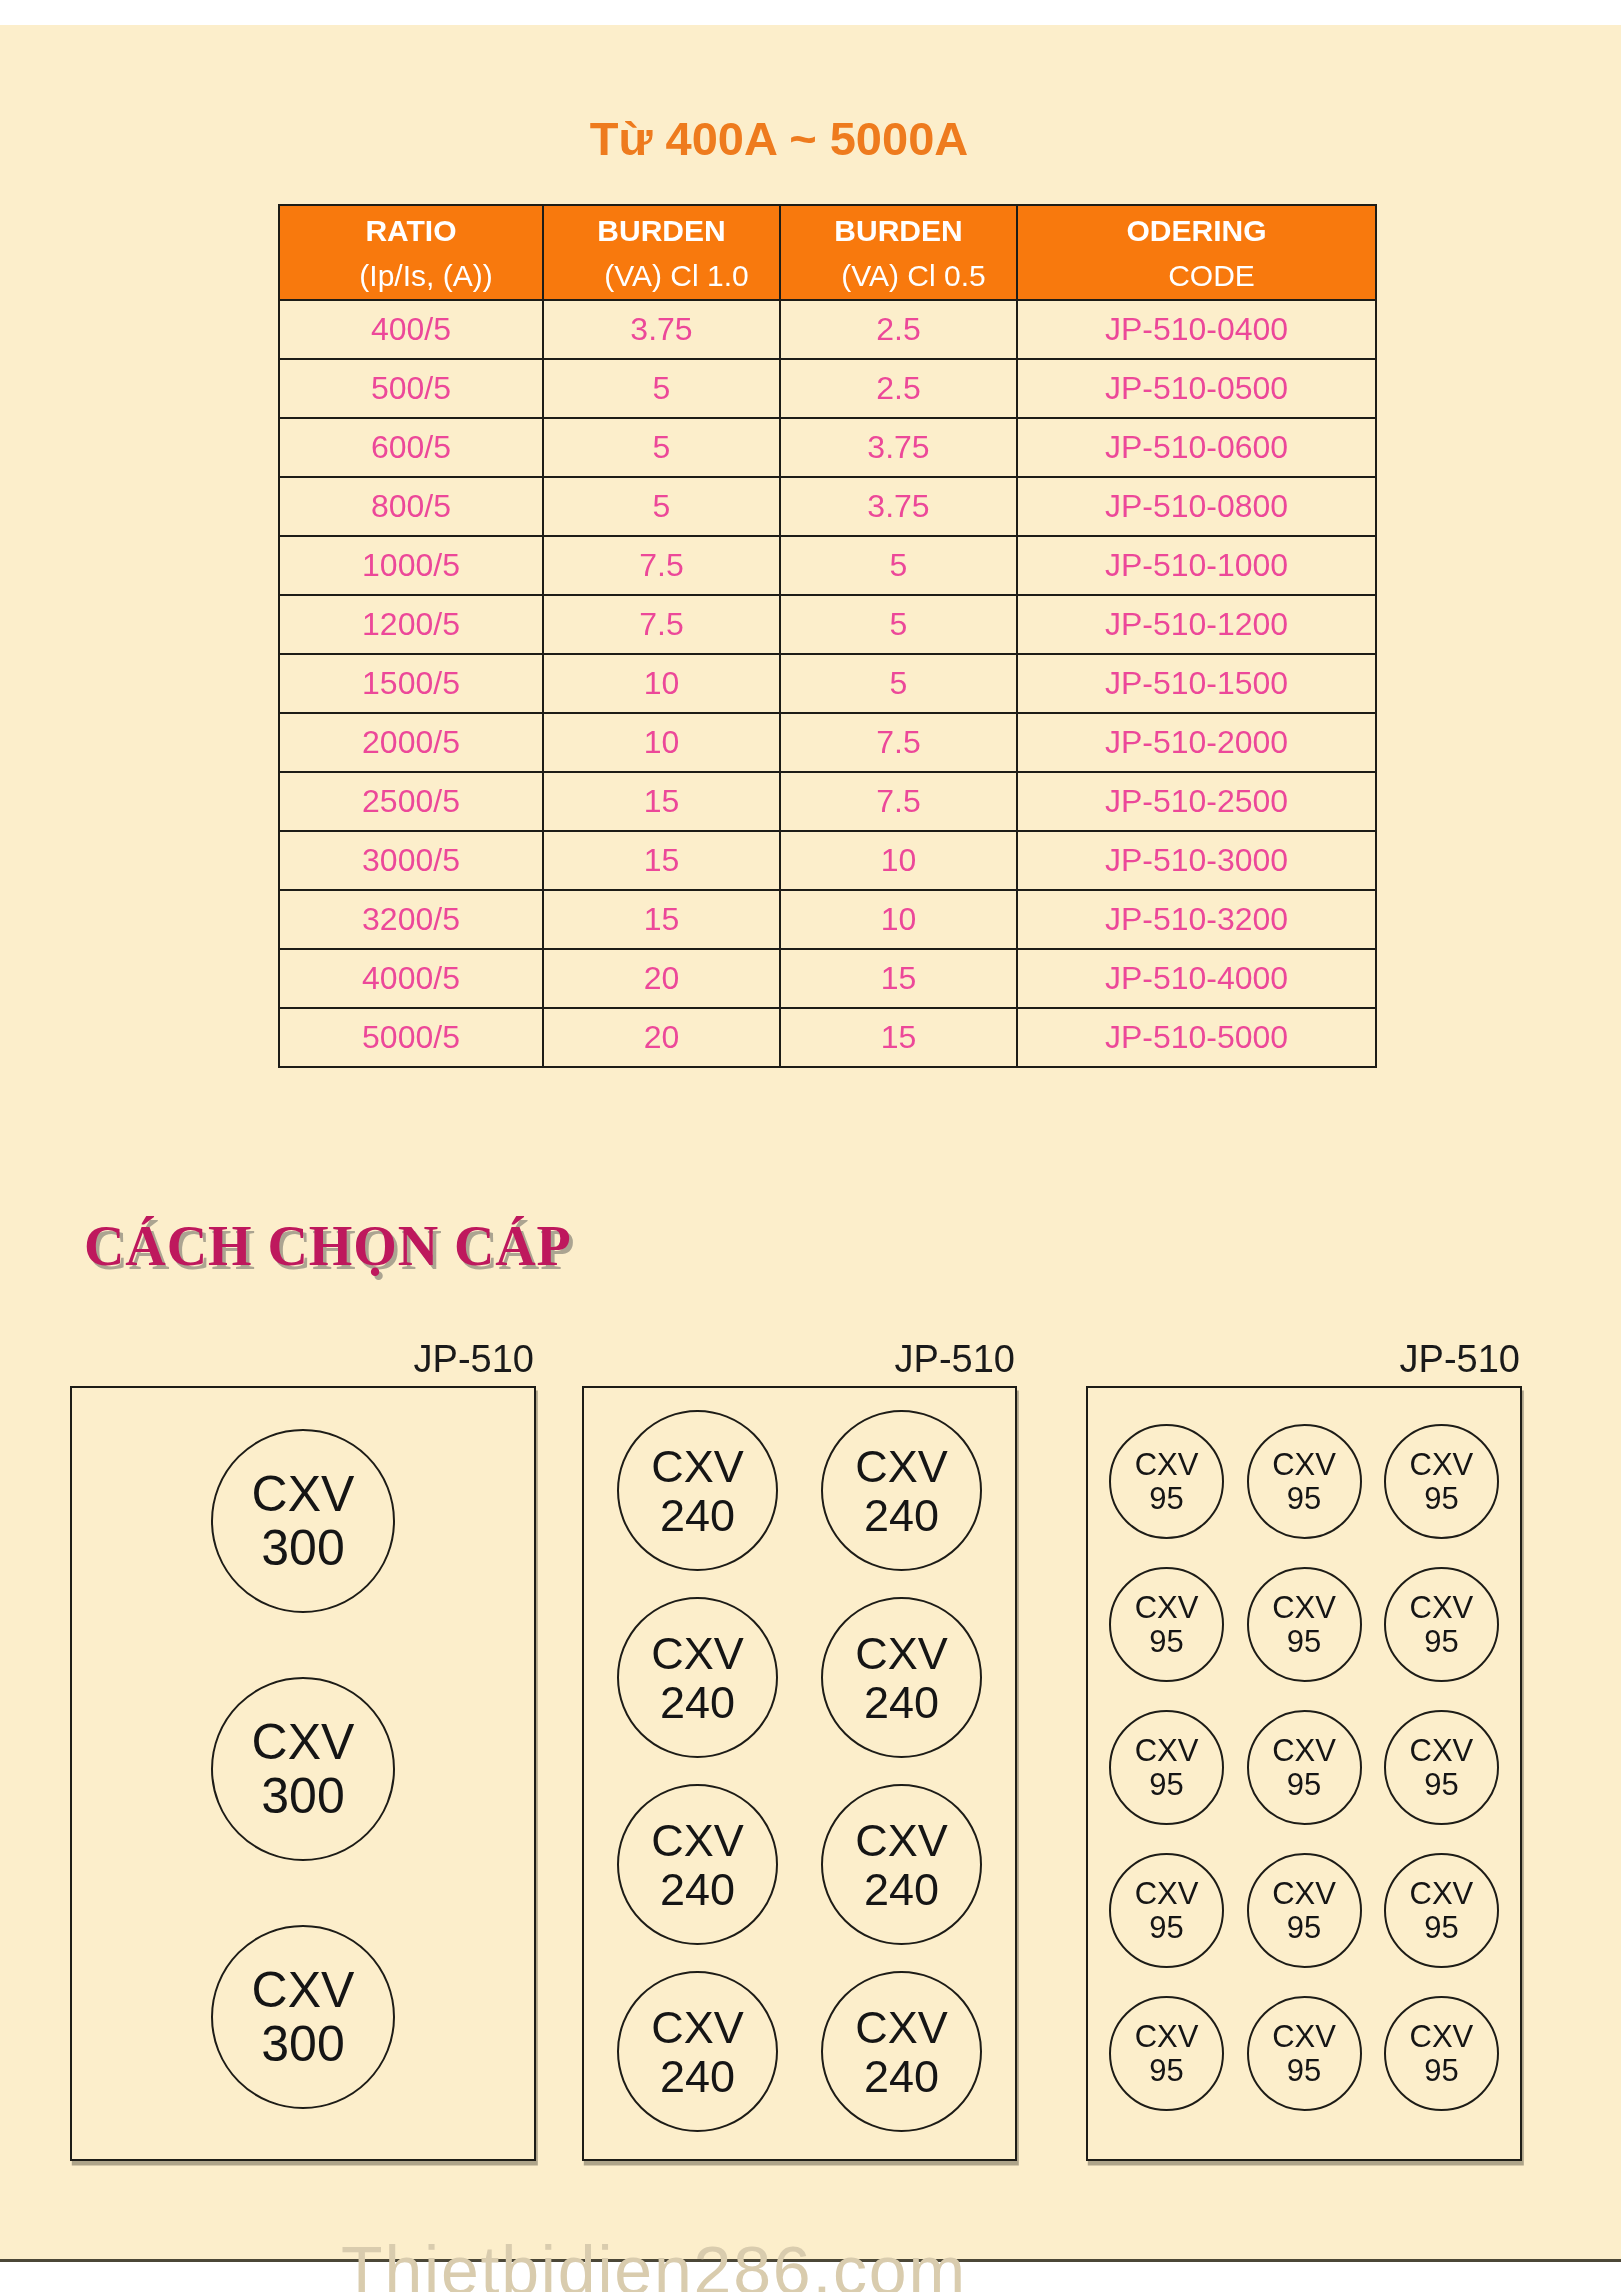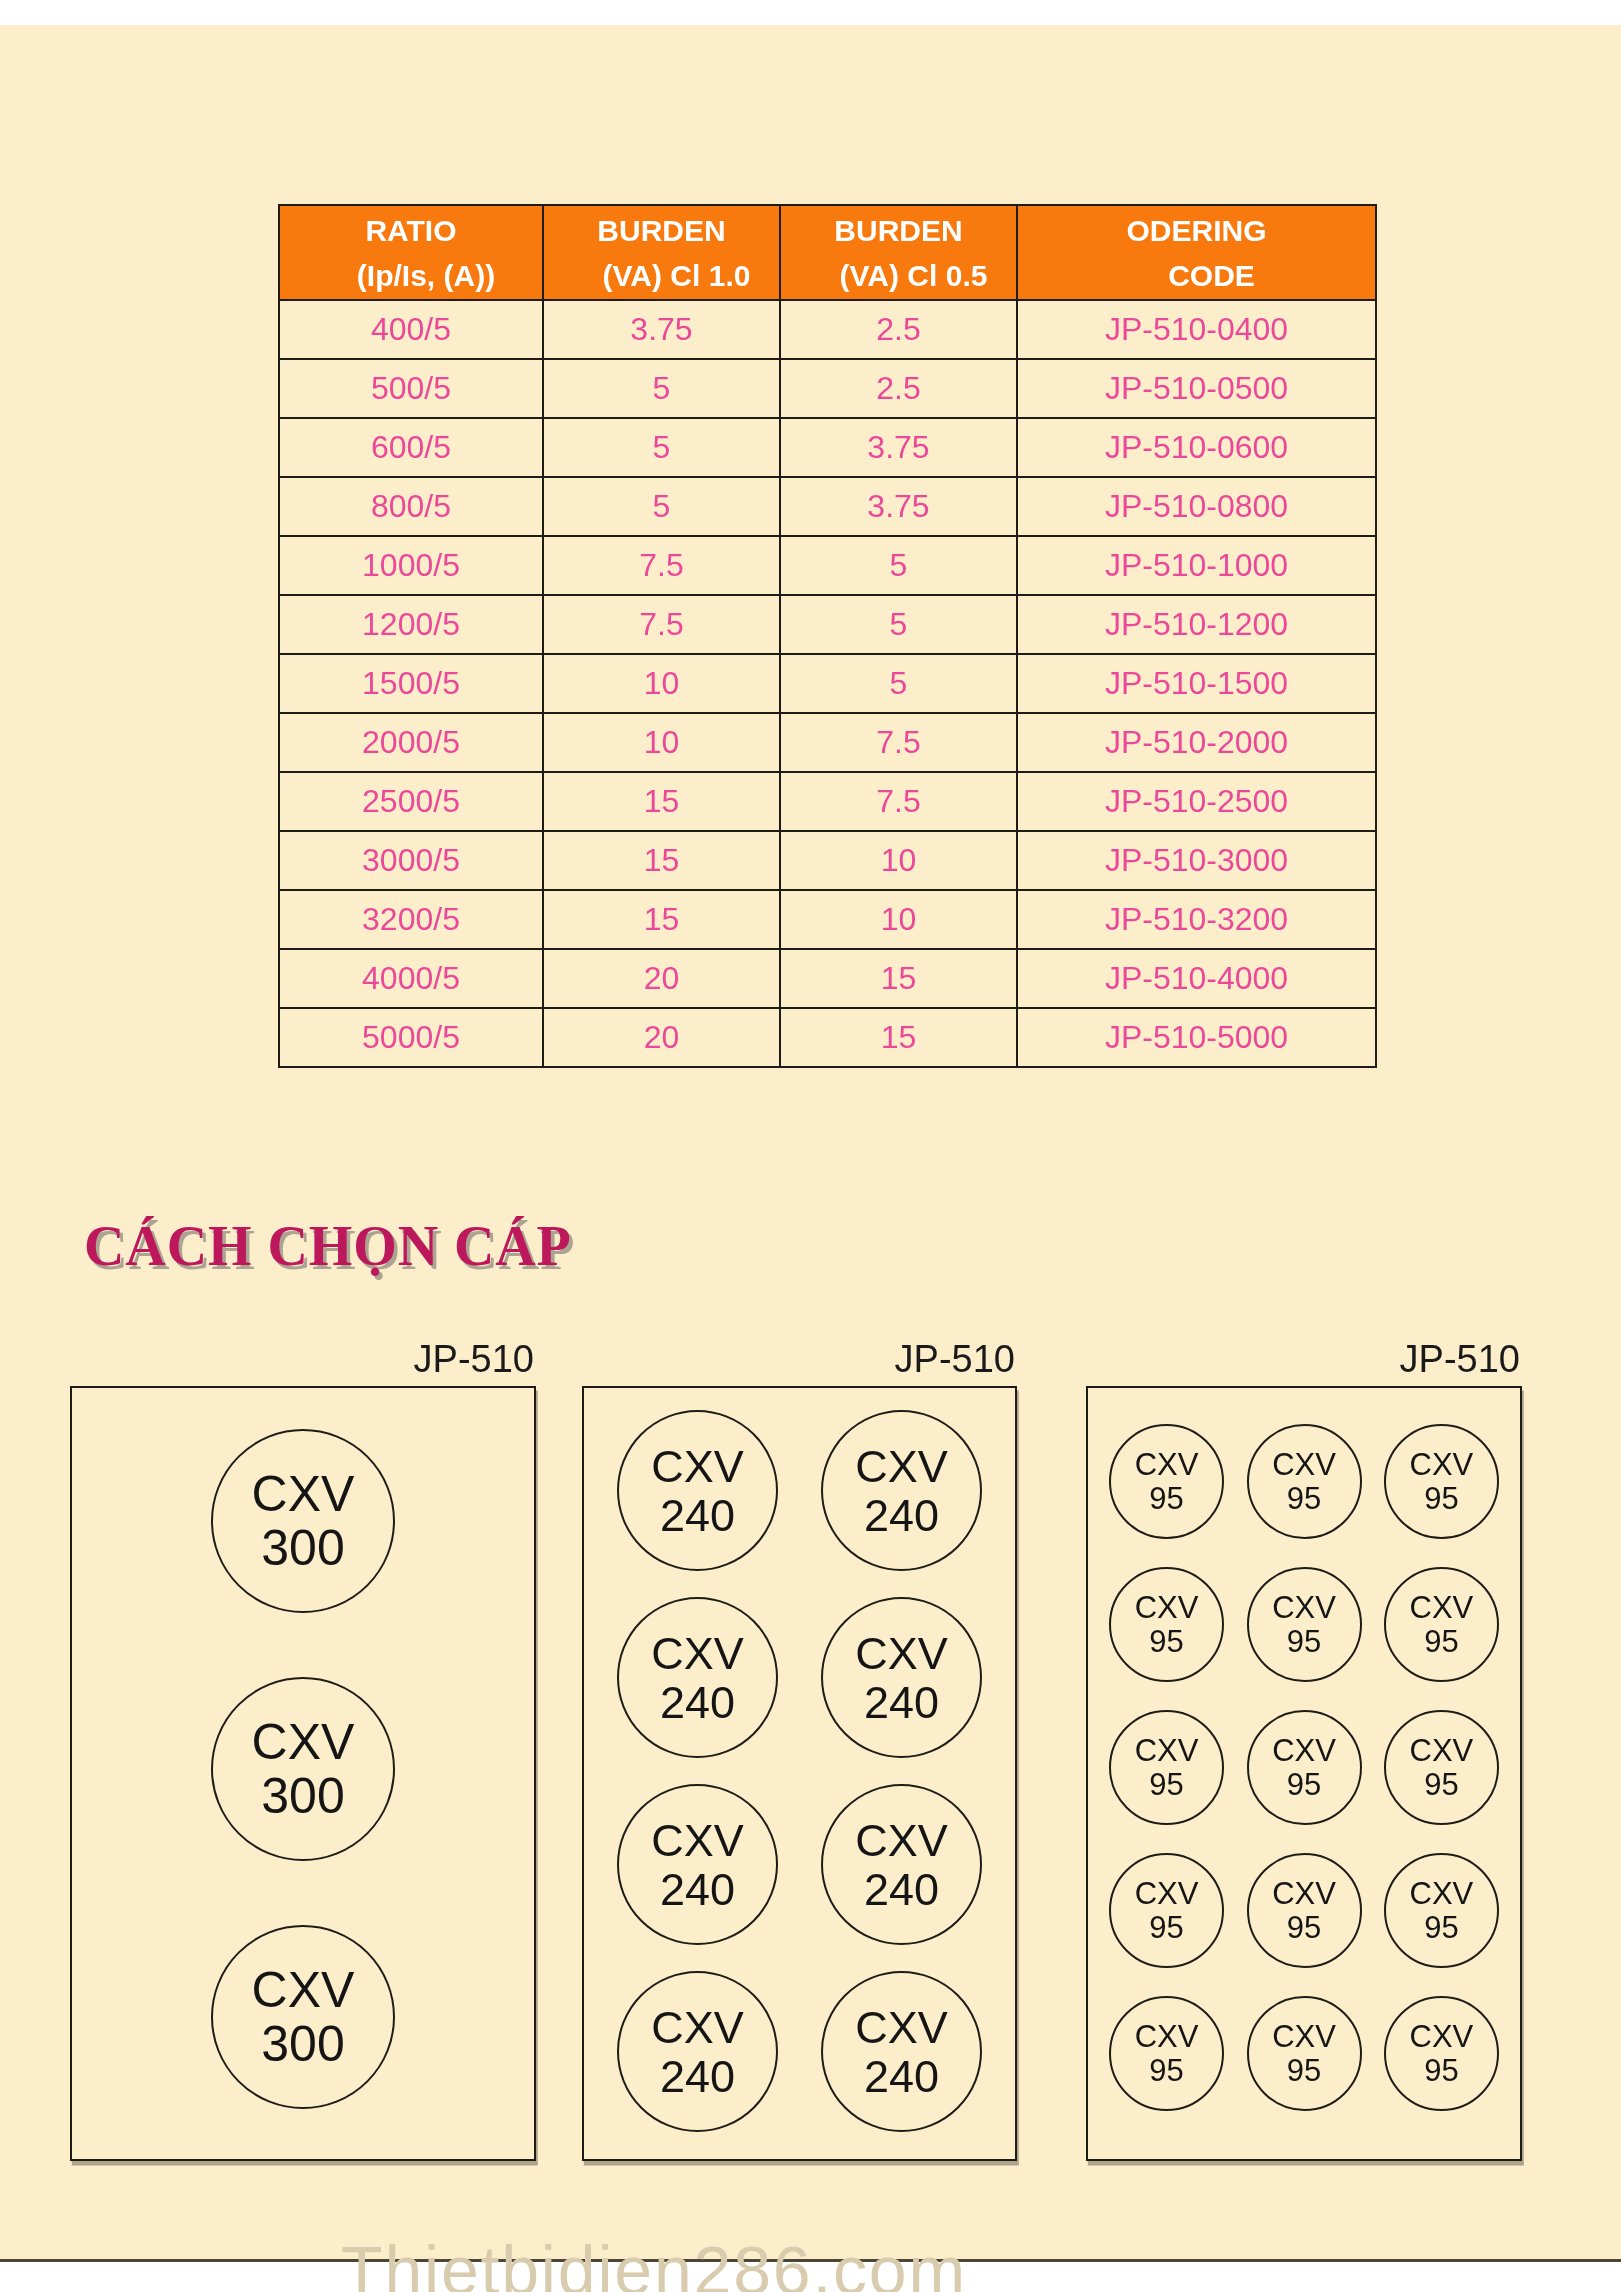--- a/index.html
+++ b/index.html
@@ -10,21 +10,21 @@
   .title{position:absolute;top:111px;left:0;width:1558px;text-align:center;
          font-size:47px;font-weight:bold;color:#EE7B1E;letter-spacing:0px;}
 
   table.ct{position:absolute;left:278px;top:204px;width:1098px;border-collapse:collapse;
            table-layout:fixed;}
   table.ct th,table.ct td{border:2.7px solid #1d1c17;text-align:center;vertical-align:middle;
            color:#ec4899;}
   table.ct th{background:#F8790D;color:#ffffff;font-weight:bold;font-size:30px;
            height:93px;line-height:45px;padding:0;margin-top:48px;}
   table.ct td{font-size:32px;height:57px;padding:0;background:transparent;}
-  table.ct th .h2{font-weight:bold;padding-left:30px;}
+  table.ct th .h2{font-weight:normal;padding-left:30px;}
 
   .section-heading{position:absolute;left:84px;top:1214px;
         font-family:"Liberation Serif",serif;font-weight:bold;font-size:56px;
         color:#be185d;text-shadow:3.6px 3.6px 0 rgba(150,145,130,0.8);letter-spacing:0.9px;}
 
   .box{position:absolute;top:1386px;height:775px;box-sizing:border-box;
        border:2.7px solid #1d1c17;box-shadow:1.8px 4.5px 0 rgba(110,104,84,0.55);}
   .box1{left:70px;width:466px;}
   .box2{left:582px;width:435px;}
   .box3{left:1086px;width:436px;}
@@ -43,20 +43,21 @@
 
   .watermark{position:absolute;top:2183px;left:0;width:1308px;text-align:center;
        font-size:68px;color:#D9CCAE;letter-spacing:1.8px;margin-top:48px;}
 </style>
 </head>
 <body>
 
 <div class="page">
   <div class="cream"></div>
 
+  <div class="title">Từ 400A ~ 5000A</div>
 
   <table class="ct">
     <colgroup>
       <col style="width:264px">
         <col style="width:237px">
         <col style="width:237px">
         <col style="width:359px">
     </colgroup>
     <thead>
       <tr id="thead-row">

